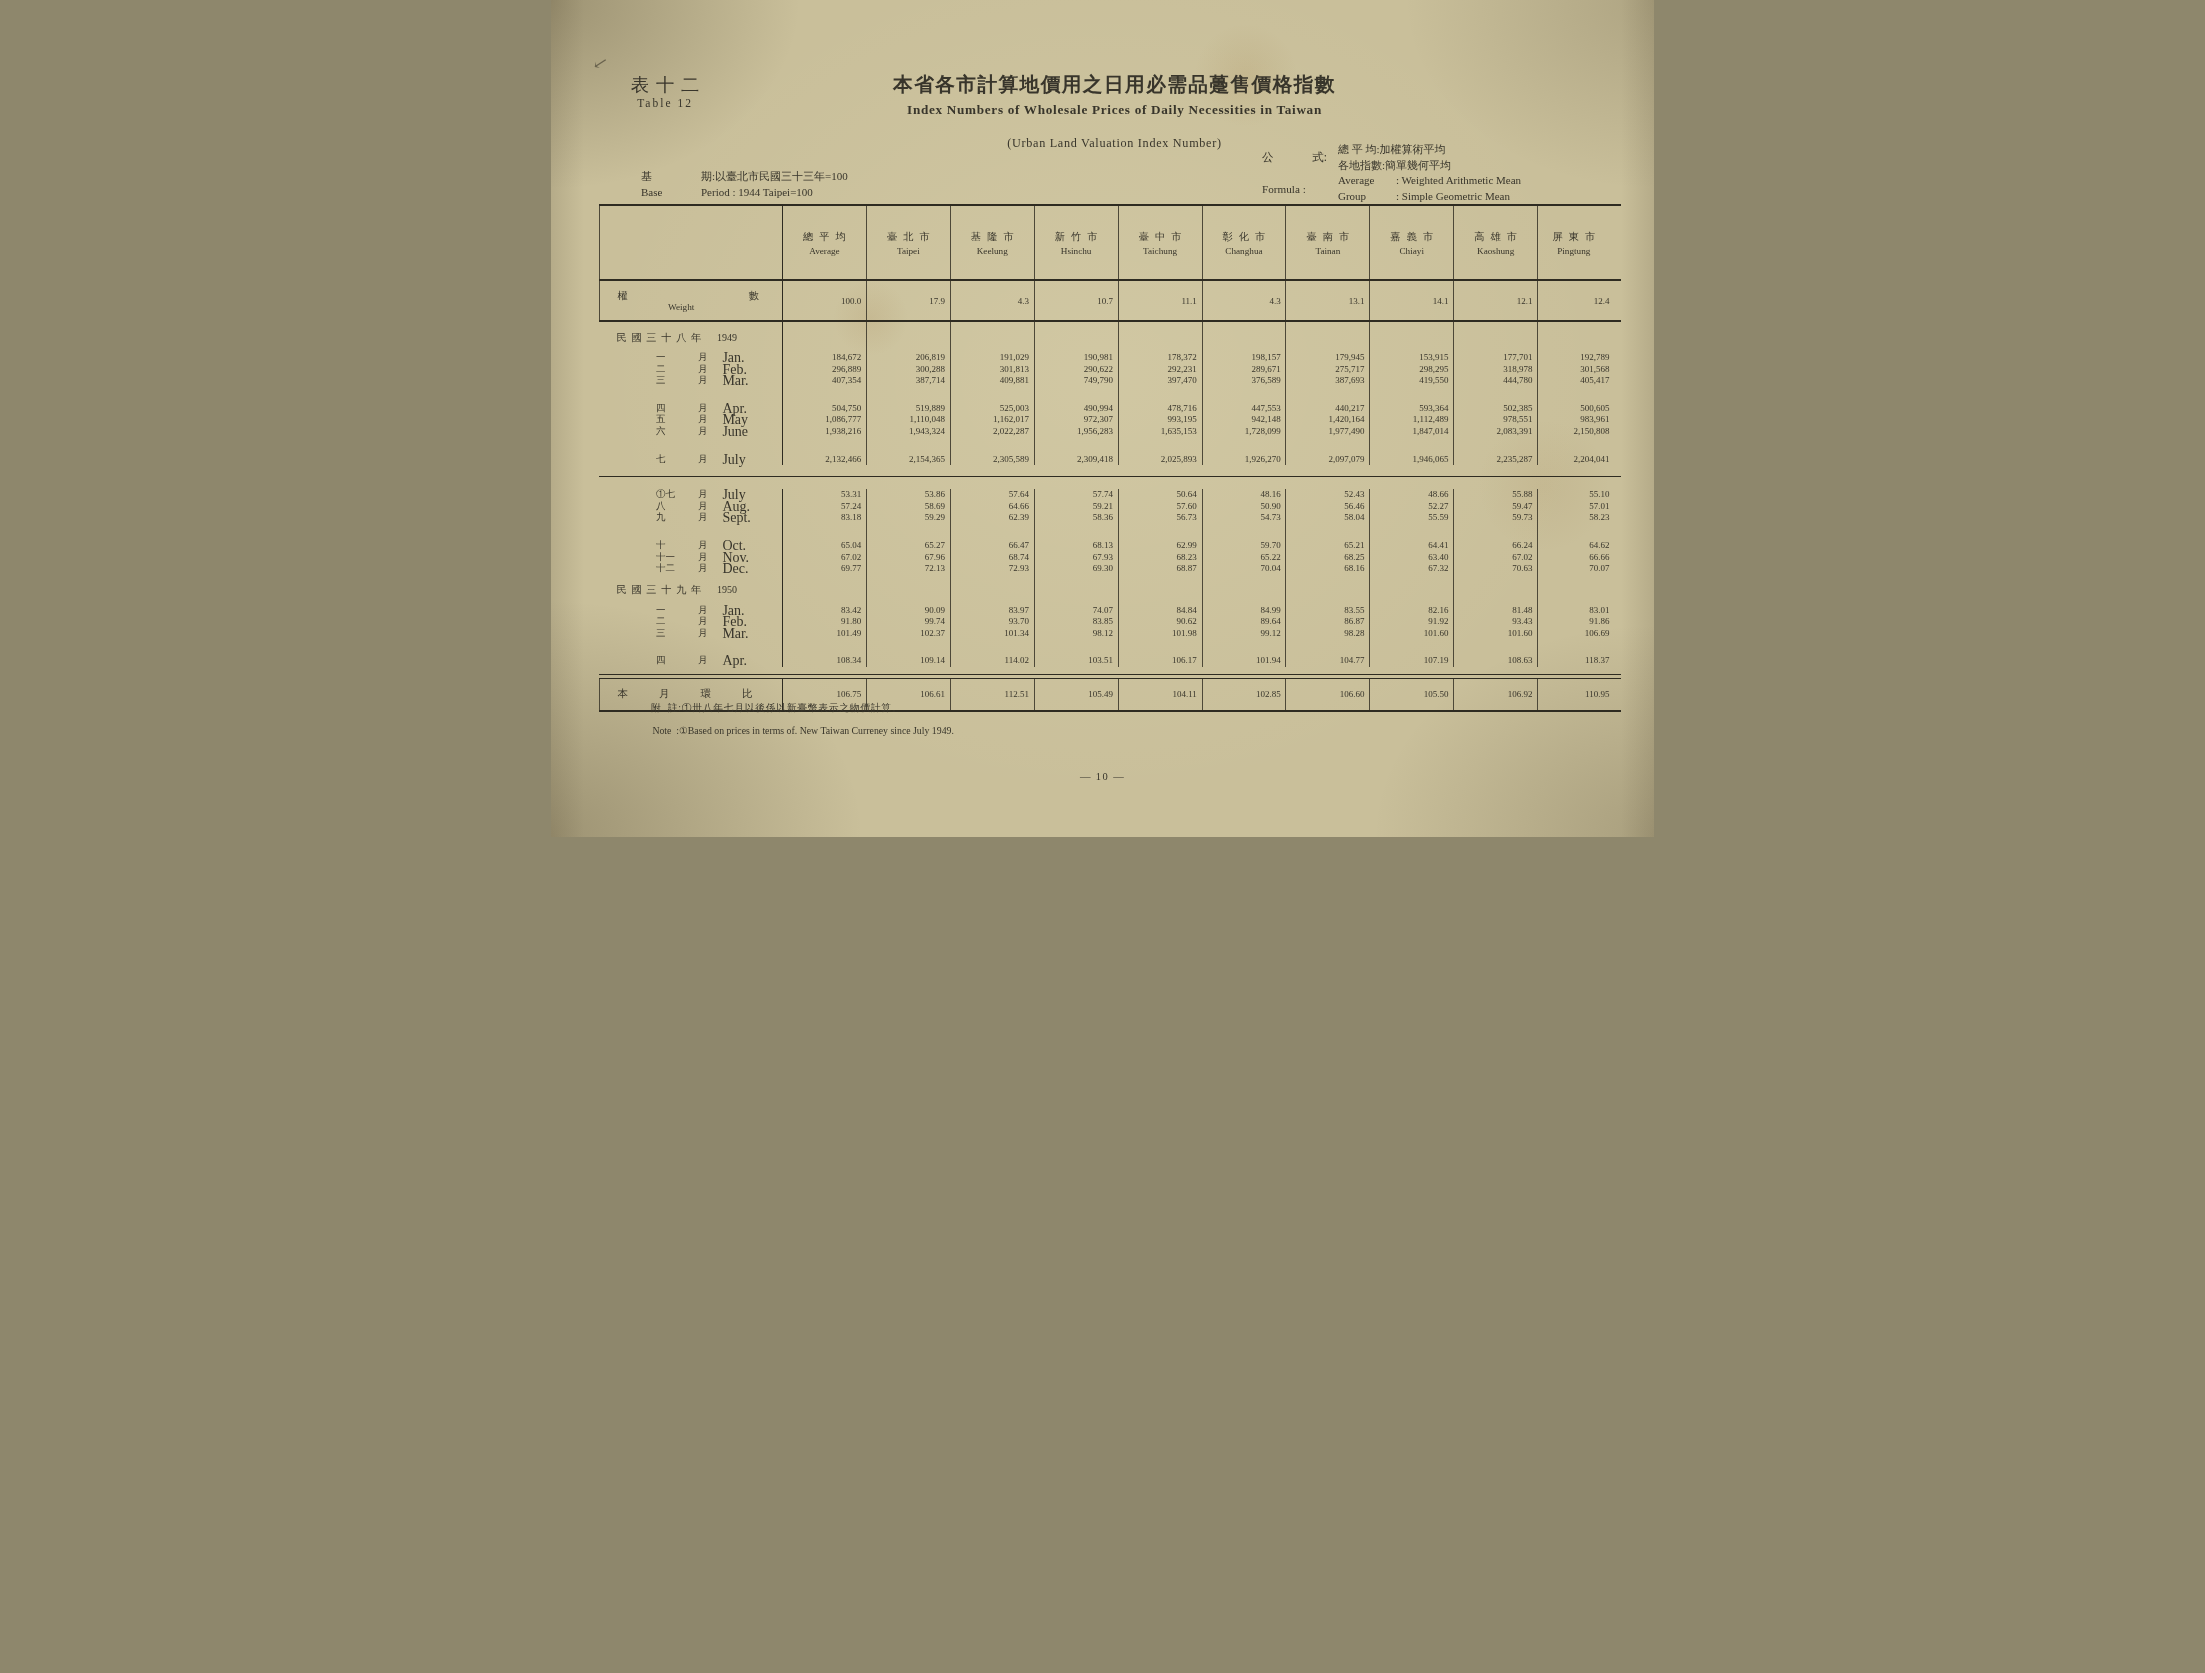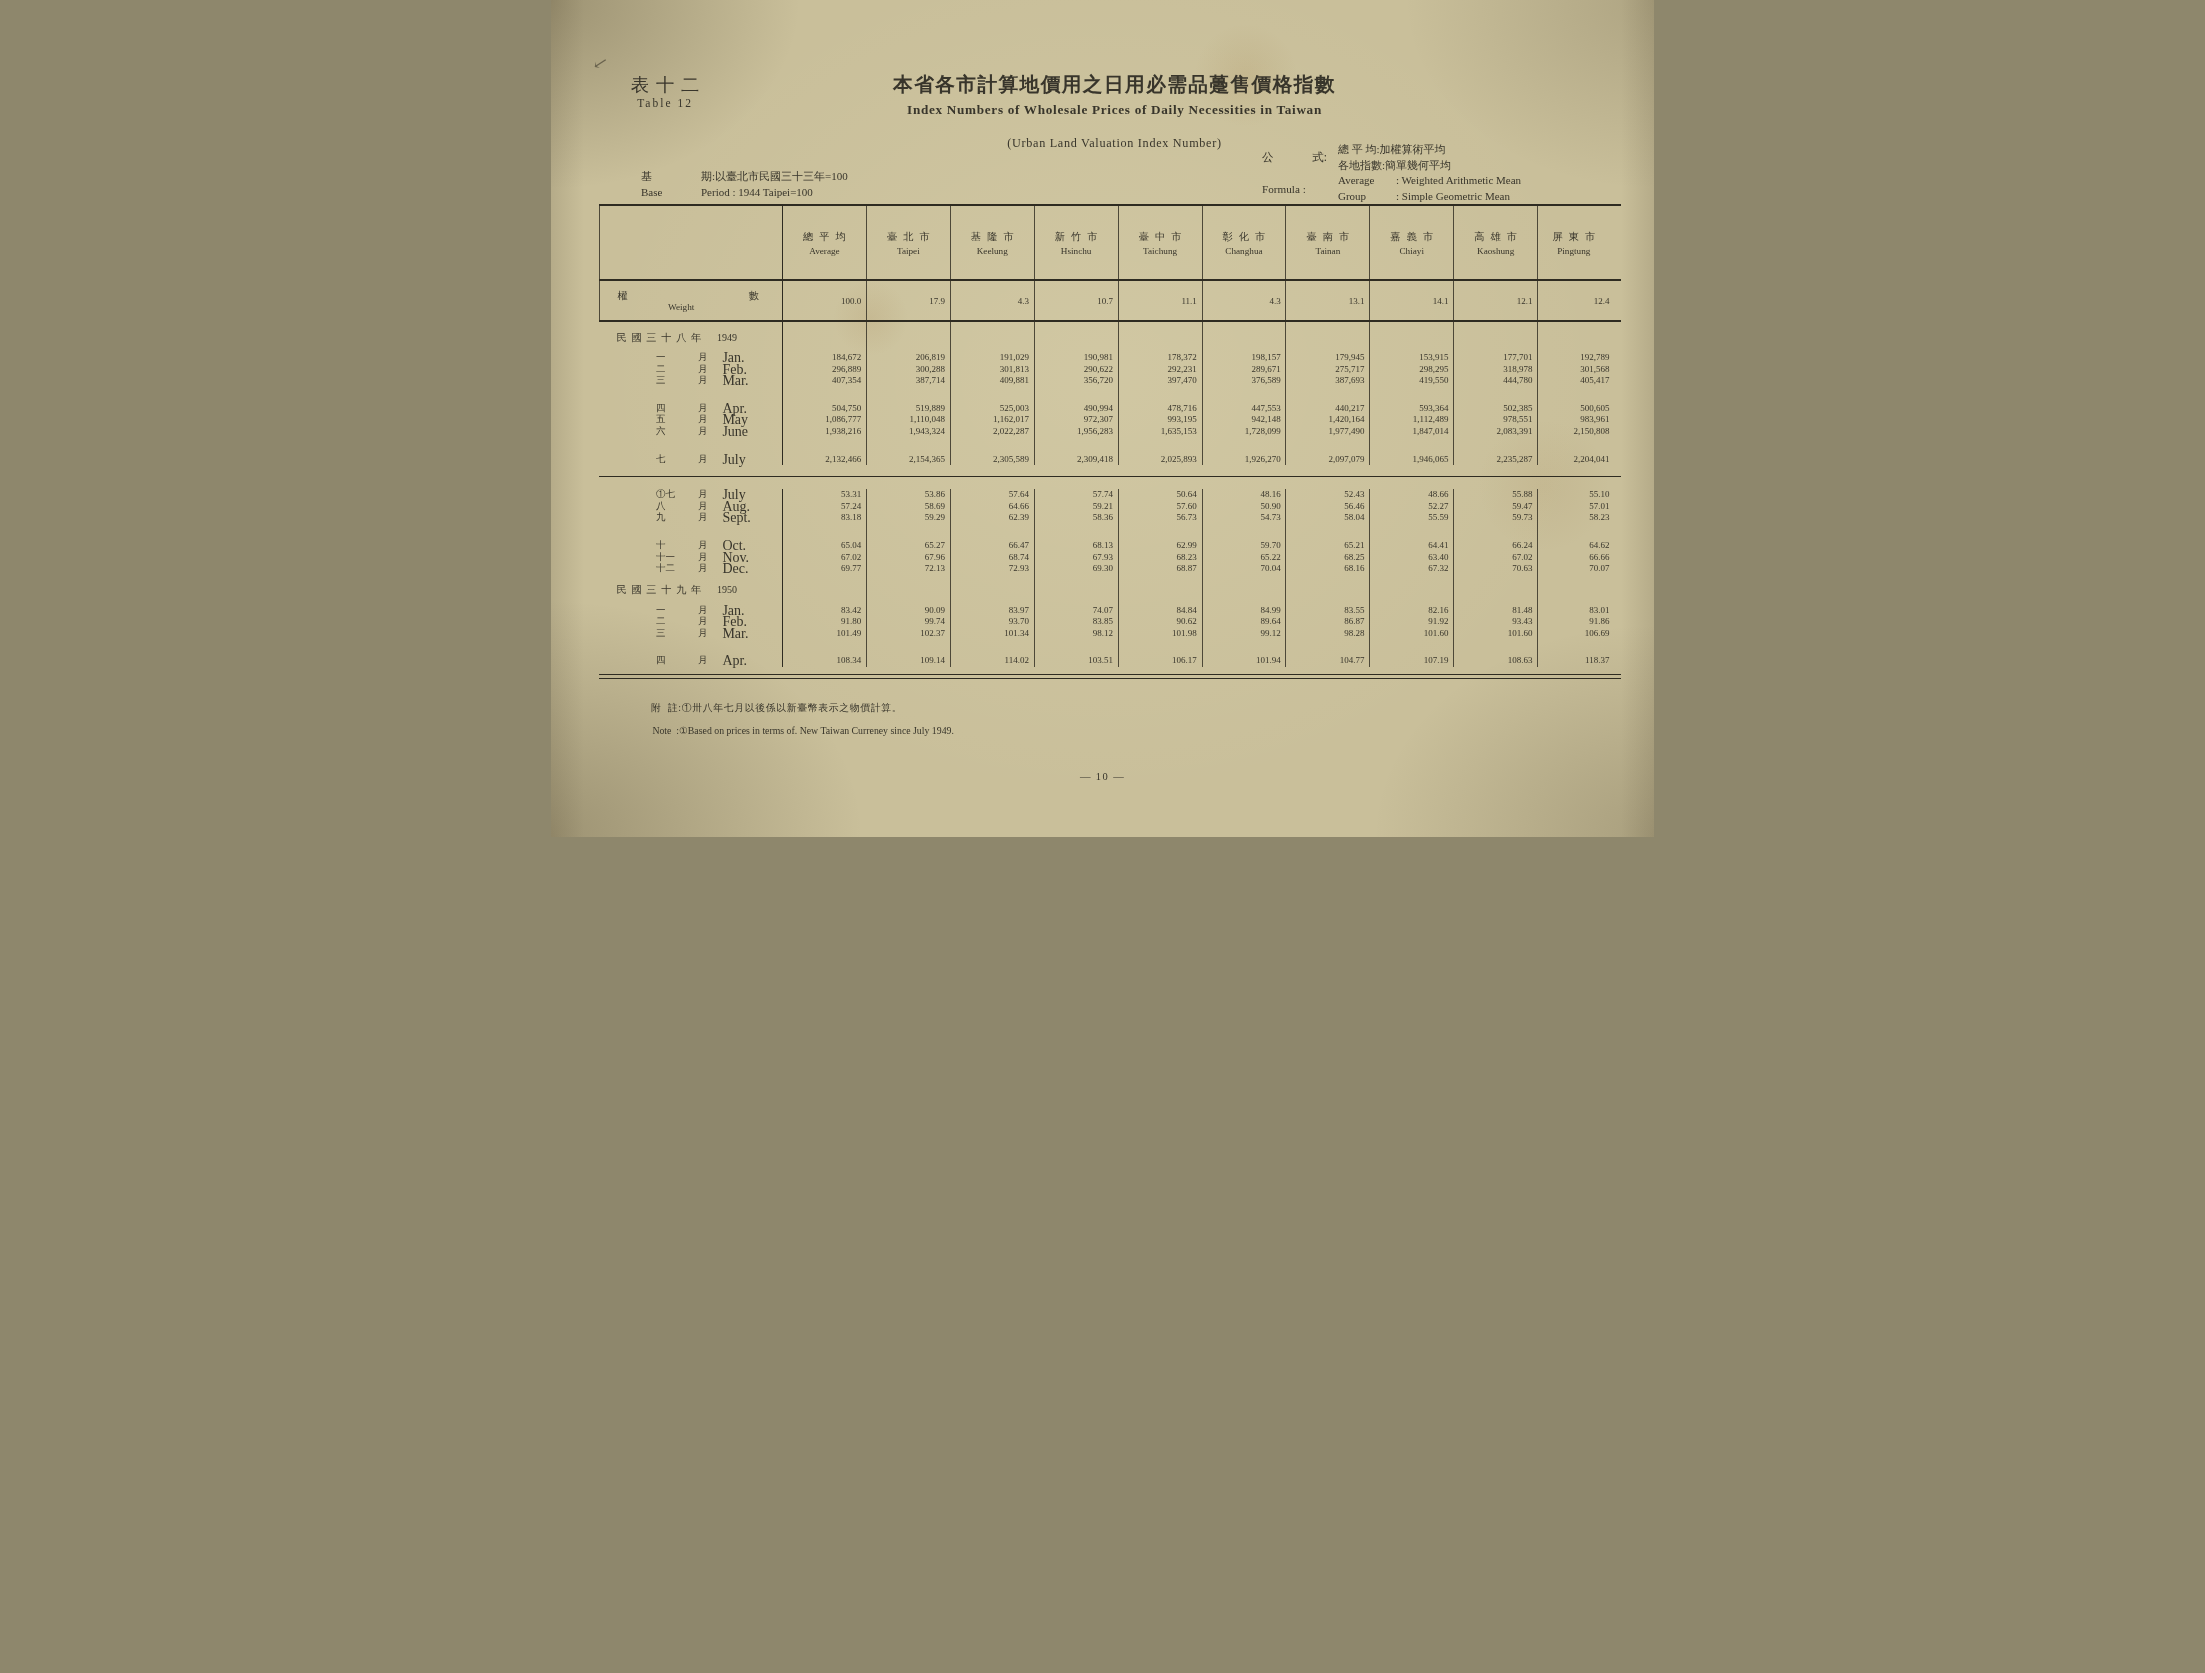--- a/index.html
+++ b/index.html
@@ -254,21 +254,21 @@
         </div>
         <div class="t-row data-row">
           <div class="cell label-cell m-label">
             <div class="m-num">三</div>
             <div class="m-yue">月</div>
             <div class="m-en">Mar.</div>
           </div>
           <div class="cell first-data num">407,354</div>
           <div class="cell num">387,714</div>
           <div class="cell num">409,881</div>
-          <div class="cell num">356,720</div>
+          <div class="cell num">749,790</div>
           <div class="cell num">397,470</div>
           <div class="cell num">376,589</div>
           <div class="cell num">387,693</div>
           <div class="cell num">419,550</div>
           <div class="cell num">444,780</div>
           <div class="cell num">405,417</div>
         </div>
         <div class="t-row gap-row">
           <div class="cell label-cell"></div>
           <div class="cell first-data"></div>
@@ -570,20 +570,35 @@
           <div class="cell num">101.94</div>
           <div class="cell num">104.77</div>
           <div class="cell num">107.19</div>
           <div class="cell num">108.63</div>
           <div class="cell num">118.37</div>
         </div>
       </div>
 
     <div class="double-rule"></div>
 
+    <div class="t-row ratio-row" id="ratio-row">
+      <div class="cell label-cell ratio-label-cell">
+        <span class="ratio-label">本月環比</span>
+      </div>
+    <div class="cell num first-data">106.75</div>
+        <div class="cell num">106.61</div>
+        <div class="cell num">112.51</div>
+        <div class="cell num">105.49</div>
+        <div class="cell num">104.11</div>
+        <div class="cell num">102.85</div>
+        <div class="cell num">106.60</div>
+        <div class="cell num">105.50</div>
+        <div class="cell num">106.92</div>
+        <div class="cell num">110.95</div>
+      </div>
 
   </div>
 
   <div class="notes">
     <div class="note-zh">附  註:①卅八年七月以後係以新臺幣表示之物價計算。</div>
     <div class="note-en">Note  :①Based on prices in terms of. New Taiwan Curreney since July 1949.</div>
   </div>
 
   <div class="page-no">— 10 —</div>
 

